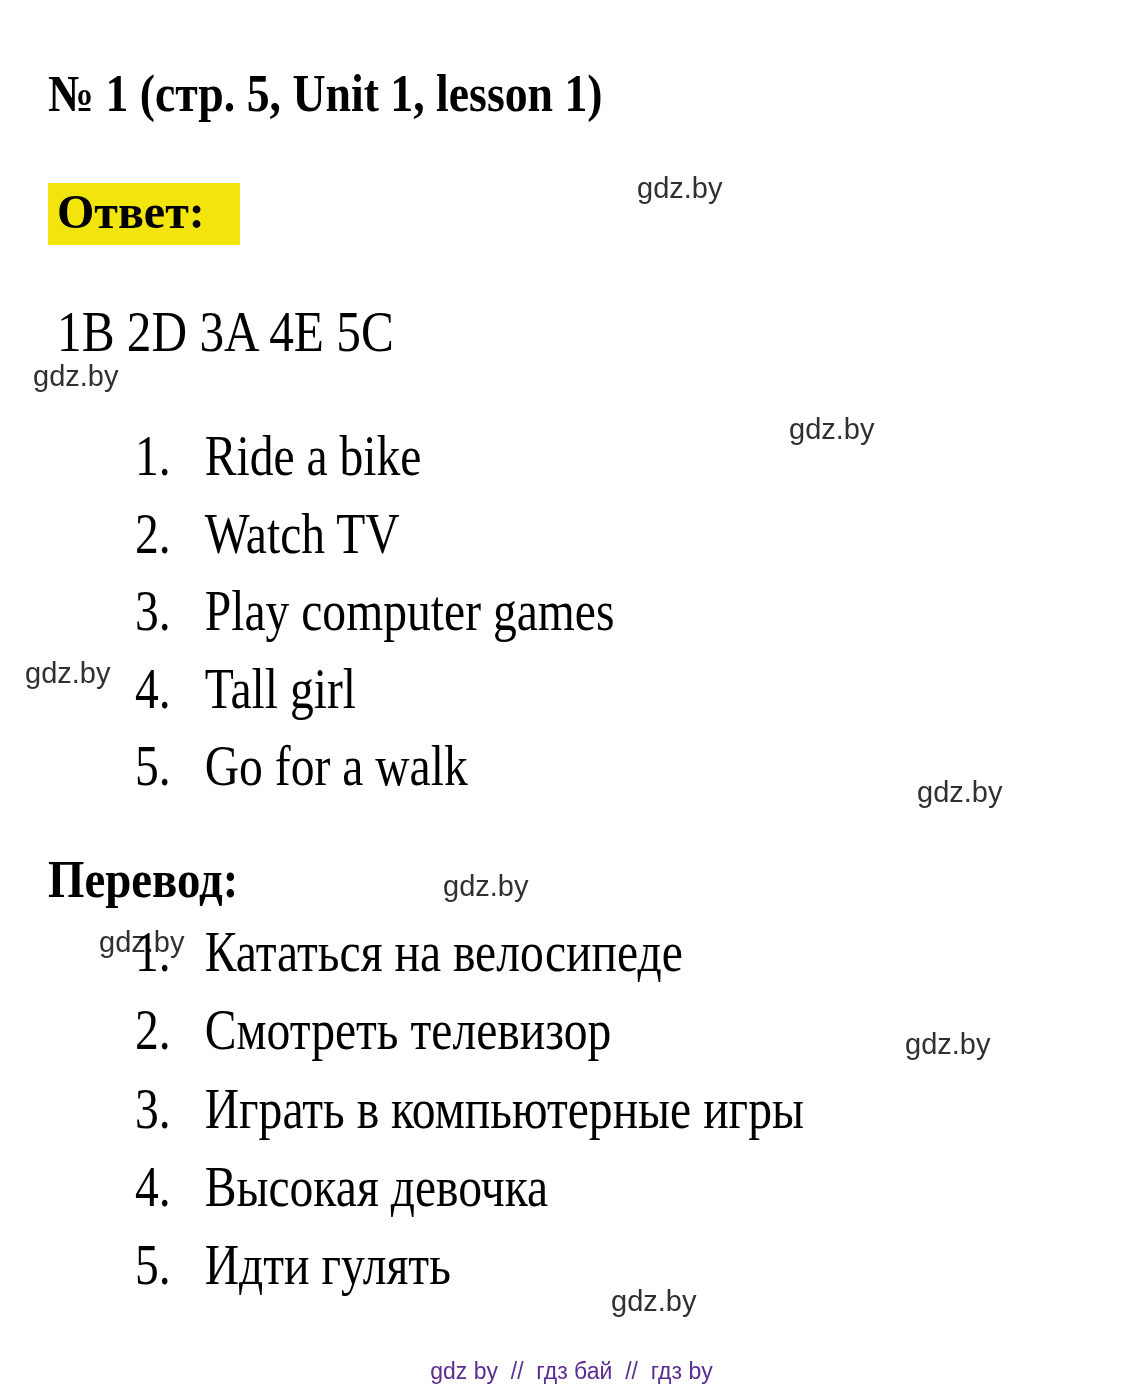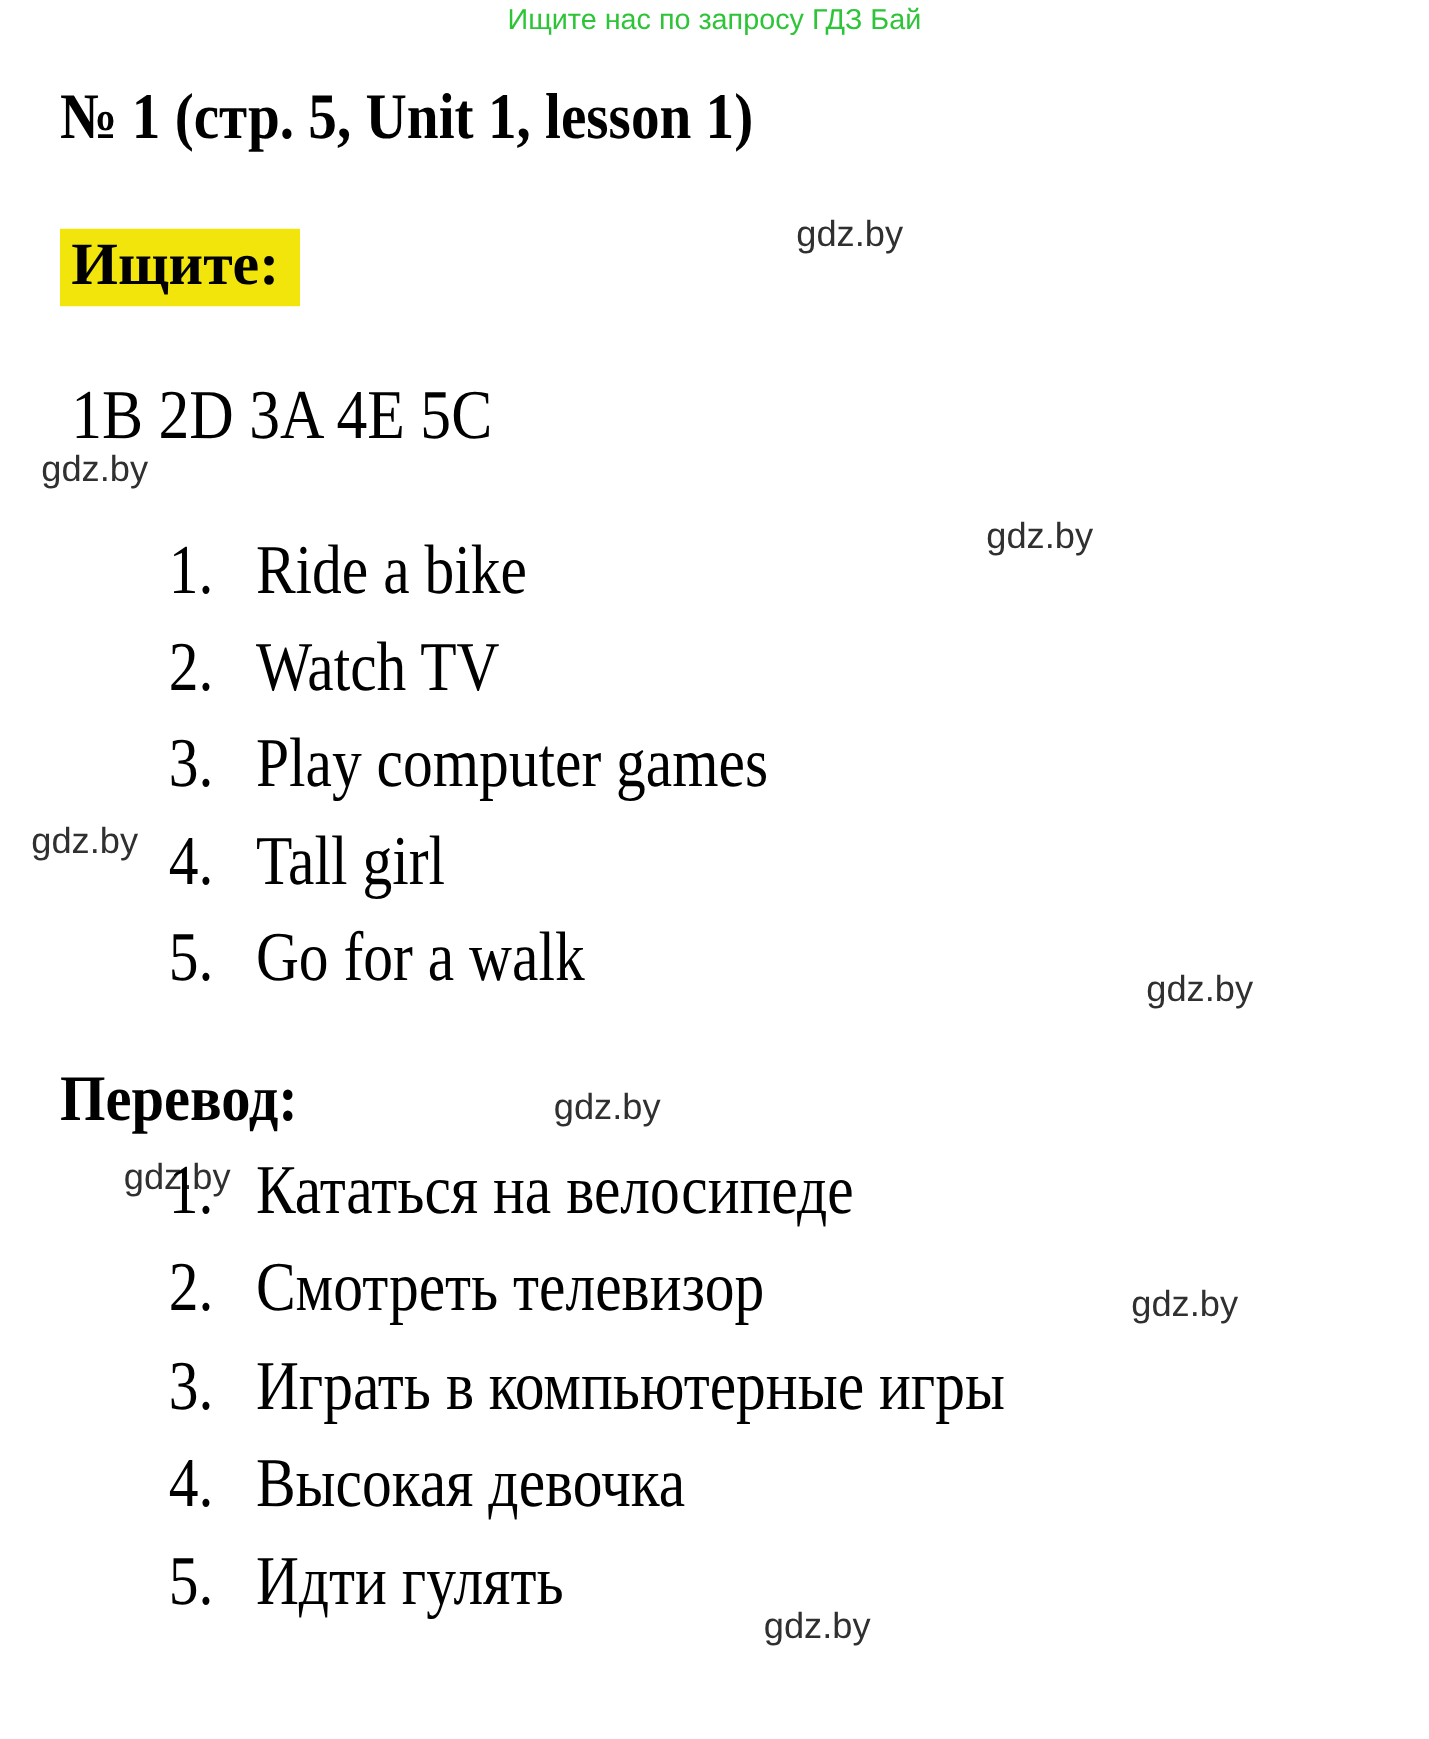--- a/index.html
+++ b/index.html
@@ -107,35 +107,34 @@
     font-size:23px;
     color:var(--footer-color);
     white-space:pre;
   }
 </style>
 </head>
 <body>
 
 <div class="page">
 
-  <div class="banner">Ищите нас по запросу ГДЗ Бай</div>
 
   <h1 class="title">№ 1 (стр. 5, Unit 1, lesson 1)</h1>
 
   <span class="wm w1">gdz.by</span>
   <span class="wm w2">gdz.by</span>
   <span class="wm w3">gdz.by</span>
   <span class="wm w4">gdz.by</span>
   <span class="wm w5">gdz.by</span>
   <span class="wm w6">gdz.by</span>
   <span class="wm w7">gdz.by</span>
   <span class="wm w8">gdz.by</span>
   <span class="wm w9">gdz.by</span>
 
-  <div class="answer-heading">Ищите:</div>
+  <div class="answer-heading">Ответ:</div>
 
   <div class="answer-key">1B 2D 3A 4E 5C</div>
 
   <ol class="list en-list">
     <li>
       <span class="num">1.</span><span>Ride a bike</span>
     </li>
     <li>
       <span class="num">2.</span><span>Watch TV</span>
     </li>
@@ -163,14 +162,15 @@
       <span class="num">3.</span><span>Играть в компьютерные игры</span>
     </li>
     <li>
       <span class="num">4.</span><span>Высокая девочка</span>
     </li>
     <li>
       <span class="num">5.</span><span>Идти гулять</span>
     </li>
   </ol>
 
+  <div class="footer">gdz by  //  гдз бай  //  гдз by</div>
 
 </div>
 
 </body></html>

